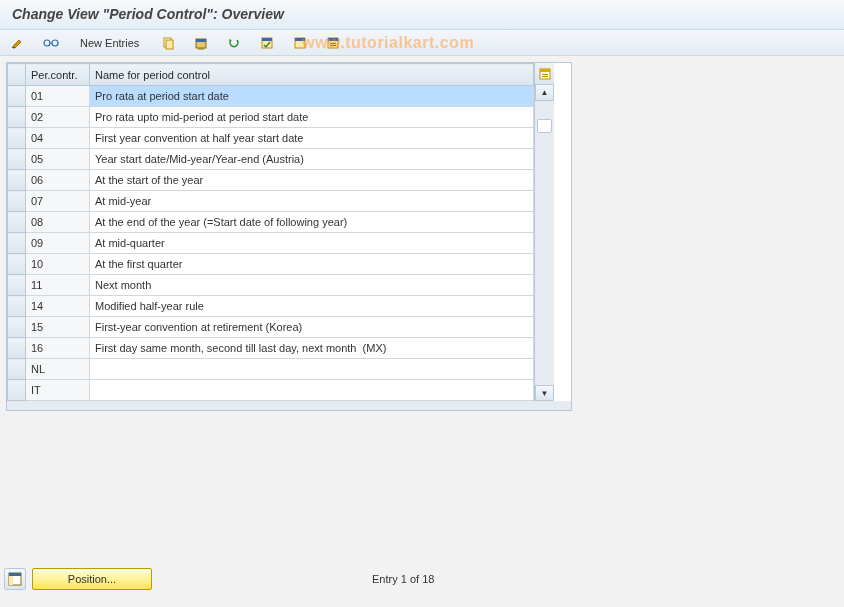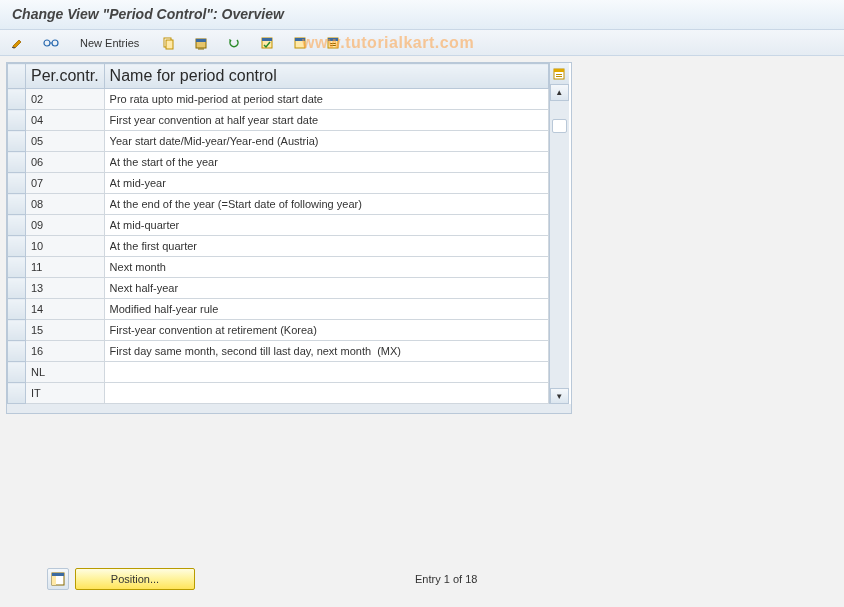--- a/index.html
+++ b/index.html
@@ -77,21 +77,21 @@
     .col-sel { width: 18px; }
     .col-code { width: 64px; }
     .col-name { width: 444px; }
     th {
       background: linear-gradient(to bottom, #eef3f8 0%, #dbe5ee 100%);
       border: 1px solid #b9c8d8;
       font-weight: normal;
       text-align: left;
       padding: 3px 5px;
       height: 22px;
-      font-size: 16px;
+      font-size: 11px;
       color: #2a2a2a;
     }
     th.col-sel { padding: 0; }
     td {
       border: 1px solid #d0d7de;
       padding: 0;
       height: 21px;
       background: #fff;
     }
     td.rowsel {
@@ -155,22 +155,21 @@
     }
     .vsb-btn.top { border-top:none; }
     .vsb-spacer { flex:1; position:relative; }
     .footer {
       position: absolute;
       left: 0; right:0;
       bottom: 14px;
       height: 28px;
       display:flex;
       align-items:center;
-      padding: 0 12px;
-      margin-left: 35px;
+      padding: 0 4px;
     }
     .pos-icon {
       width: 22px; height: 22px;
       display:inline-flex; align-items:center; justify-content:center;
       background: linear-gradient(to bottom, #f5f8fb 0%, #dce6ef 100%);
       border:1px solid #b9c8d8;
       border-radius:2px;
       margin-right: 6px;
       cursor:pointer;
     }
@@ -276,20 +275,25 @@
       <thead>
         <tr>
           <th class="col-sel"></th>
           <th>Per.contr.</th>
           <th>Name for period control</th>
         </tr>
       </thead>
       <tbody id="tbody">
           <tr>
             <td class="rowsel"></td>
+            <td class="cell-code"><input class="cell-input" readonly="" value="01" style=""></td>
+            <td class="sel-cell"><input class="cell-input" value="Pro rata at period start date" style=""></td>
+          </tr>
+          <tr>
+            <td class="rowsel"></td>
             <td class="cell-code"><input class="cell-input" readonly="" value="02" style=""></td>
             <td><input class="cell-input" value="Pro rata upto mid-period at period start date" style=""></td>
           </tr>
           <tr>
             <td class="rowsel"></td>
             <td class="cell-code"><input class="cell-input" readonly="" value="04" style=""></td>
             <td><input class="cell-input" value="First year convention at half year start date" style=""></td>
           </tr>
           <tr>
             <td class="rowsel"></td>
@@ -318,25 +322,20 @@
           </tr>
           <tr>
             <td class="rowsel"></td>
             <td class="cell-code"><input class="cell-input" readonly="" value="10" style=""></td>
             <td><input class="cell-input" value="At the first quarter" style=""></td>
           </tr>
           <tr>
             <td class="rowsel"></td>
             <td class="cell-code"><input class="cell-input" readonly="" value="11" style=""></td>
             <td><input class="cell-input" value="Next month" style=""></td>
-          </tr>
-          <tr>
-            <td class="rowsel"></td>
-            <td class="cell-code"><input class="cell-input" readonly="" value="13" style=""></td>
-            <td><input class="cell-input" value="Next half-year" style=""></td>
           </tr>
           <tr>
             <td class="rowsel"></td>
             <td class="cell-code"><input class="cell-input" readonly="" value="14" style=""></td>
             <td><input class="cell-input" value="Modified half-year rule" style=""></td>
           </tr>
           <tr>
             <td class="rowsel"></td>
             <td class="cell-code"><input class="cell-input" readonly="" value="15" style=""></td>
             <td><input class="cell-input" value="First-year convention at retirement (Korea)" style=""></td>

